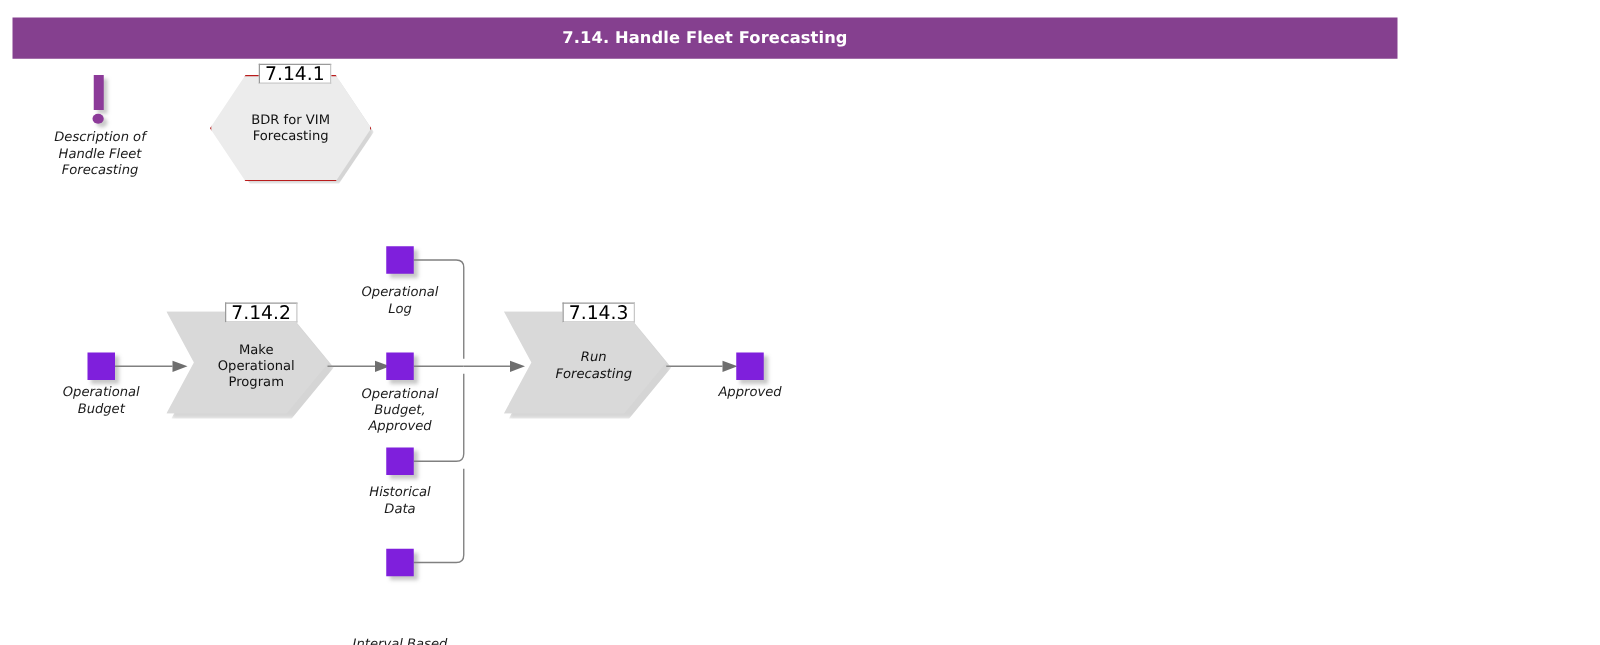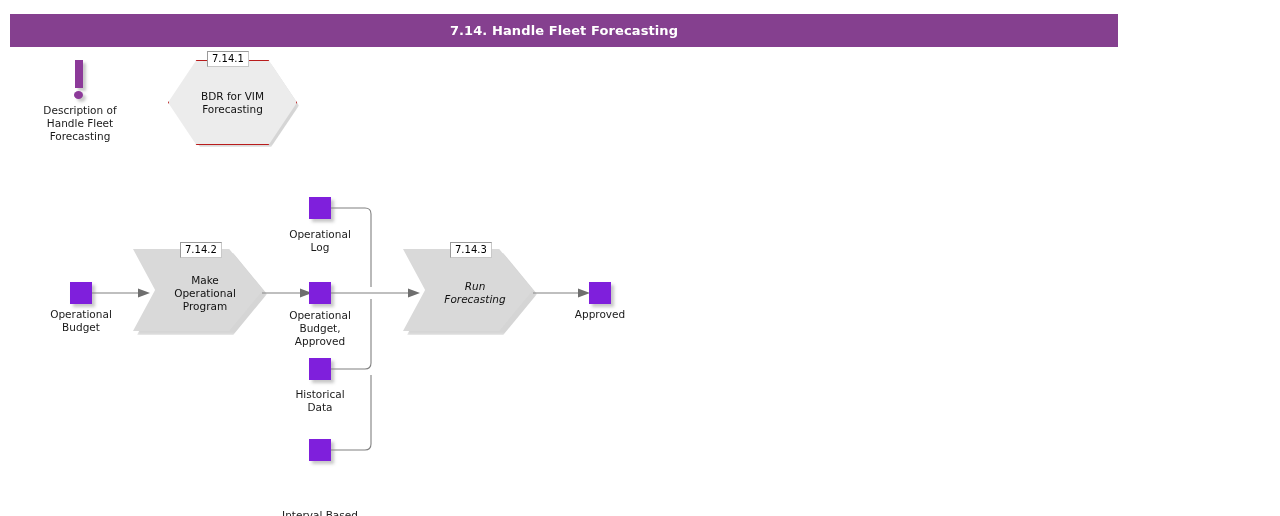--- a/index.html
+++ b/index.html
@@ -46,20 +46,21 @@
     box-shadow: 3px 3px 3px rgba(130,130,130,0.45);
   }
   .node-label {
     position: absolute;
     text-align: center;
     font-size: 10.5px;
     line-height: 13px;
     color: #1a1a1a;
     white-space: pre-line;
     font-family: "DejaVu Sans", sans-serif;
+    font-style: italic;
   }
 
   
   .hexagon {
     position: absolute;
     background: #ececec;
     border: 1px solid #b91c1c;
     clip-path: polygon(22% 0%, 78% 0%, 100% 50%, 78% 100%, 22% 100%, 0% 50%);
     -webkit-clip-path: polygon(22% 0%, 78% 0%, 100% 50%, 78% 100%, 22% 100%, 0% 50%);
     display: flex;
@@ -108,21 +109,21 @@
     margin-top: 6px;
   }
 
   
   .id-badge {
     position: absolute;
     background: #ffffff;
     border: 1px solid #9a9a9a;
     border-right-color: #c8c8c8;
     border-bottom-color: #c8c8c8;
-    font-size: 10px;
+    font-size: 15px;
     line-height: 12px;
     padding: 1px 4px 1px 4px;
     color: #000000;
     font-family: "DejaVu Sans", sans-serif;
     white-space: nowrap;
     z-index: 6;
   }
 
   
   .excl-wrap { position: absolute; }

